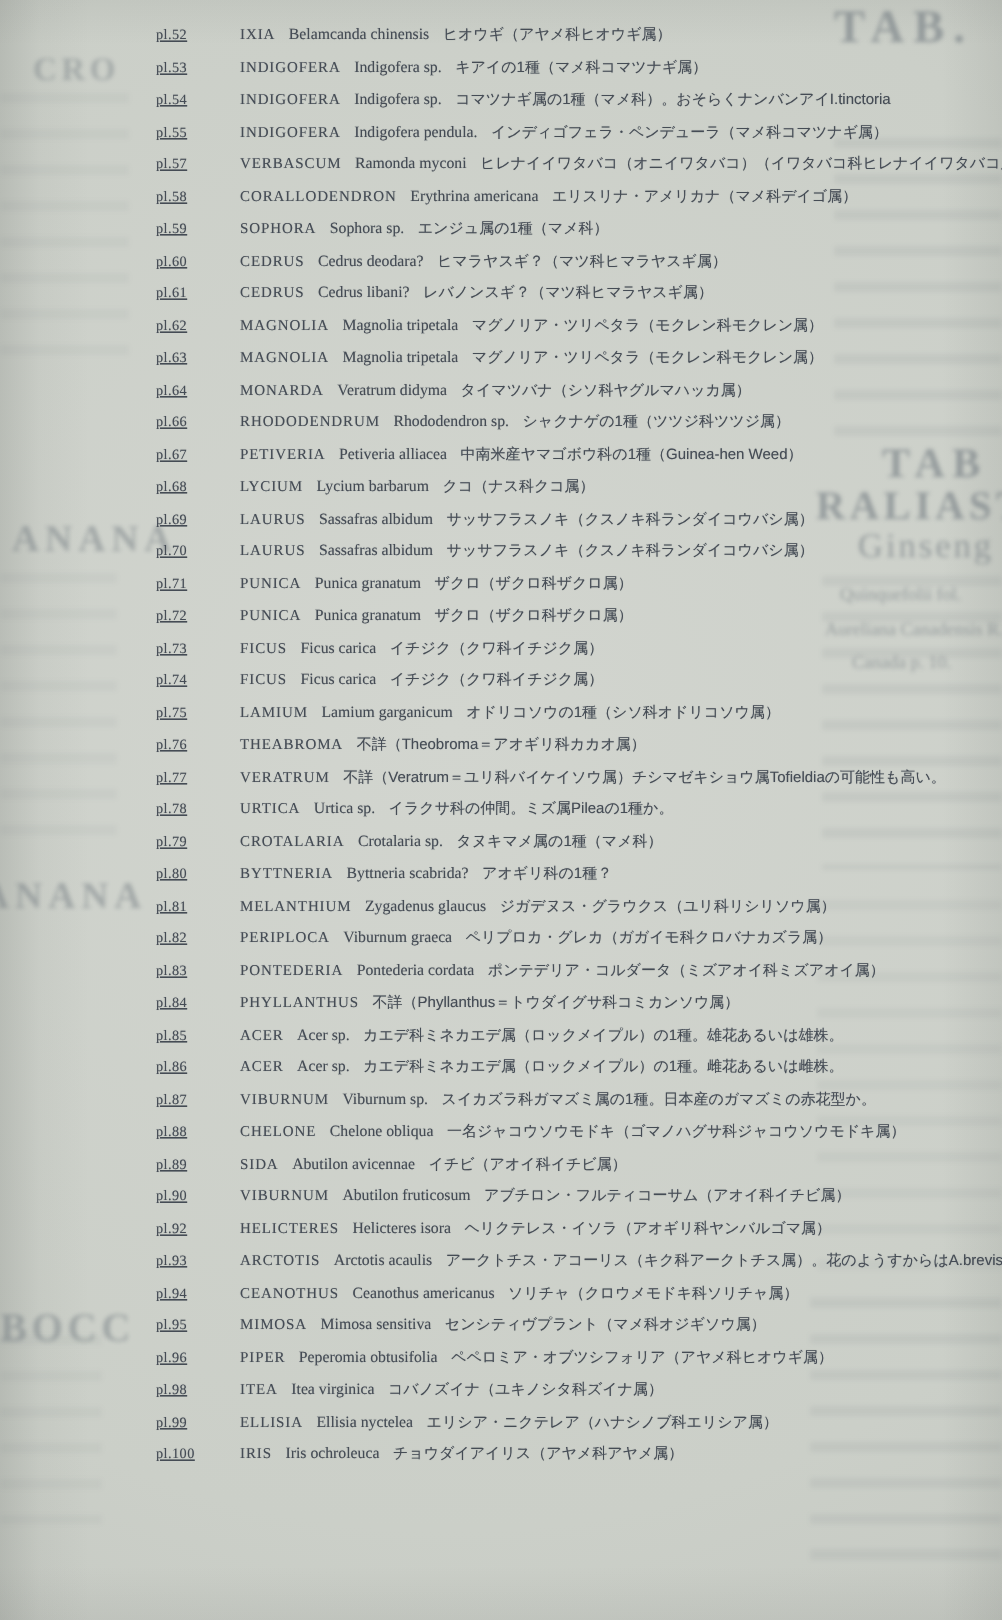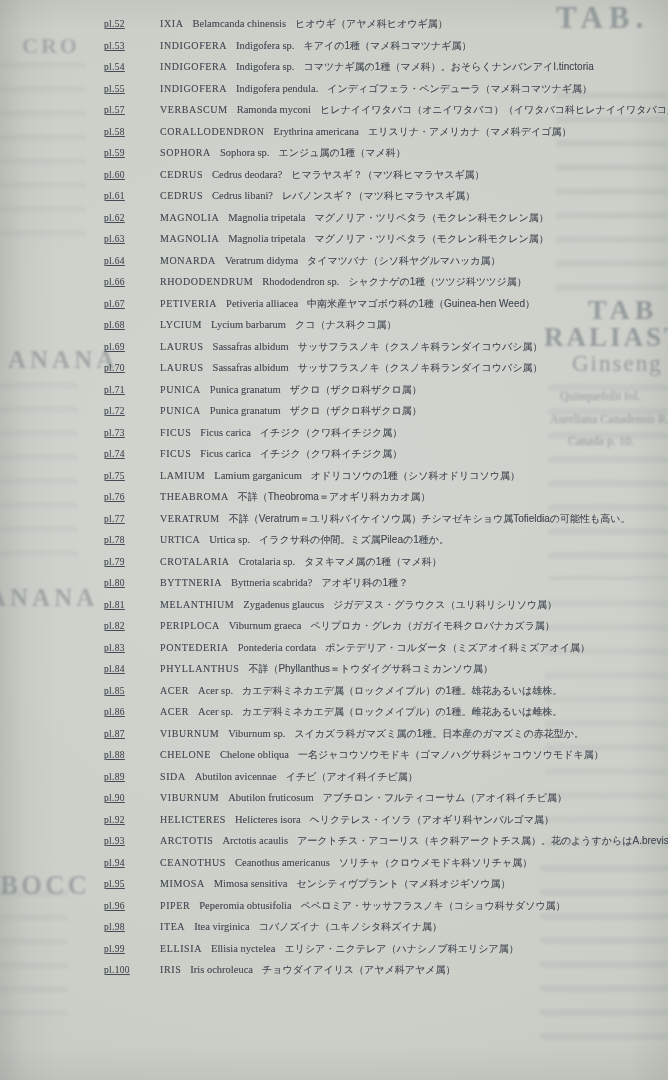--- a/index.html
+++ b/index.html
@@ -269,21 +269,21 @@
 
       <div class="row">
         <span class="plate">pl.94</span><span class="genus">CEANOTHUS</span><span class="species">Ceanothus americanus</span><span class="note">ソリチャ（クロウメモドキ科ソリチャ属）</span>
       </div>
 
       <div class="row">
         <span class="plate">pl.95</span><span class="genus">MIMOSA</span><span class="species">Mimosa sensitiva</span><span class="note">センシティヴプラント（マメ科オジギソウ属）</span>
       </div>
 
       <div class="row">
-        <span class="plate">pl.96</span><span class="genus">PIPER</span><span class="species">Peperomia obtusifolia</span><span class="note">ペペロミア・サッサフラスノキ（コショウ科サダソウ属）</span>
+        <span class="plate">pl.96</span><span class="genus">PIPER</span><span class="species">Peperomia obtusifolia</span><span class="note">ペペロミア・オブツシフォリア（アヤメ科ヒオウギ属）</span>
       </div>
 
 
       <div class="row">
         <span class="plate">pl.98</span><span class="genus">ITEA</span><span class="species">Itea virginica</span><span class="note">コバノズイナ（ユキノシタ科ズイナ属）</span>
       </div>
 
       <div class="row">
         <span class="plate">pl.99</span><span class="genus">ELLISIA</span><span class="species">Ellisia nyctelea</span><span class="note">エリシア・ニクテレア（ハナシノブ科エリシア属）</span>
       </div>

